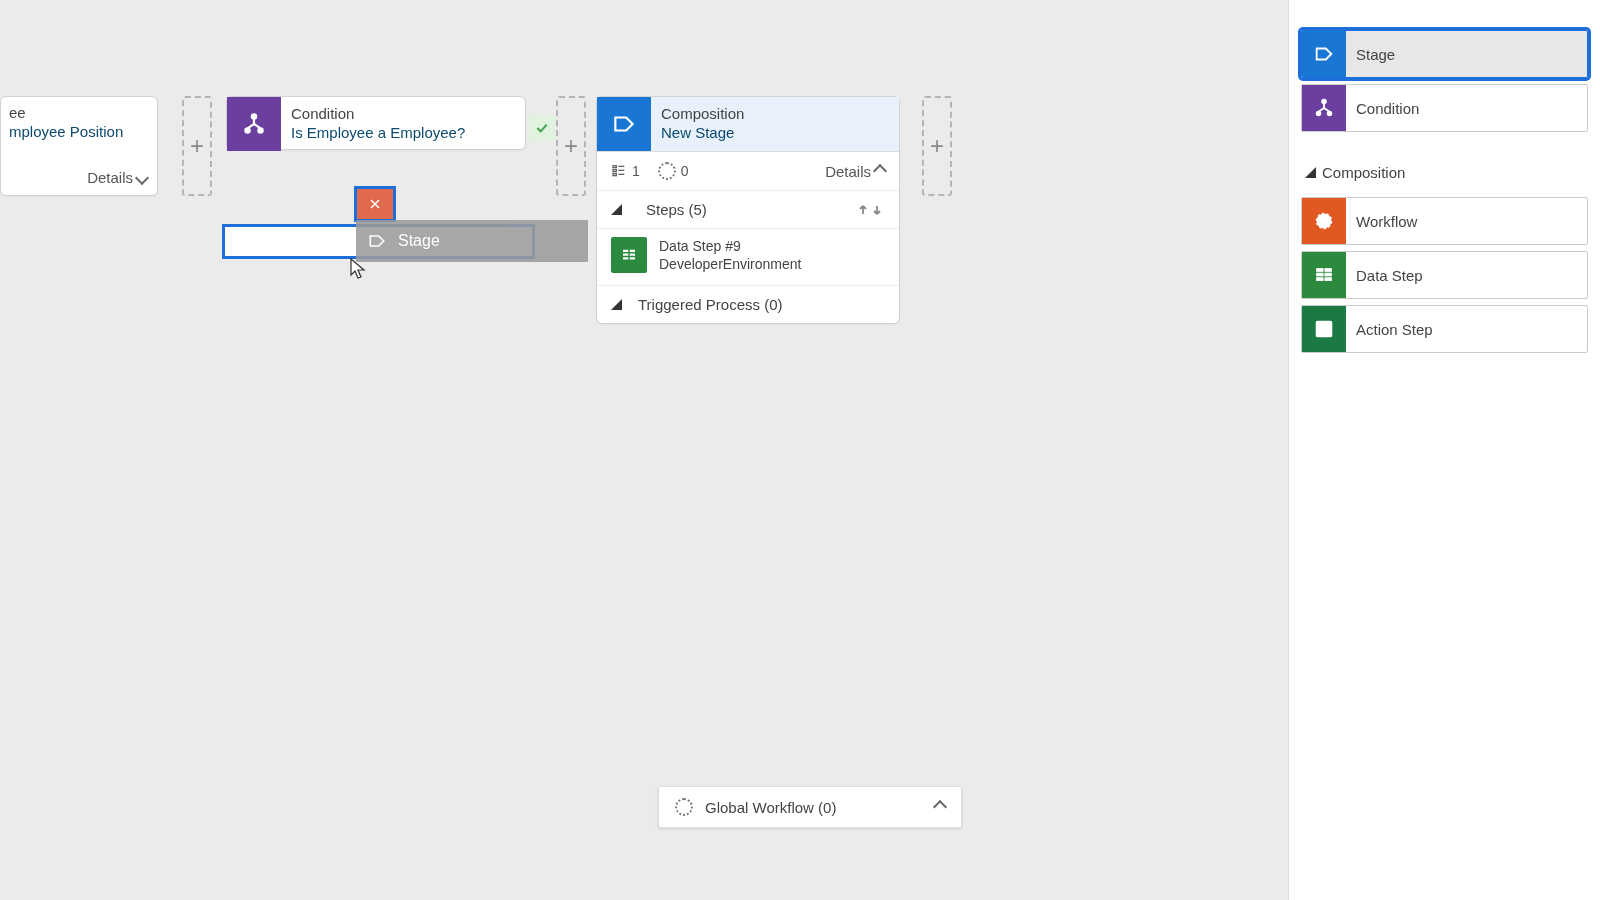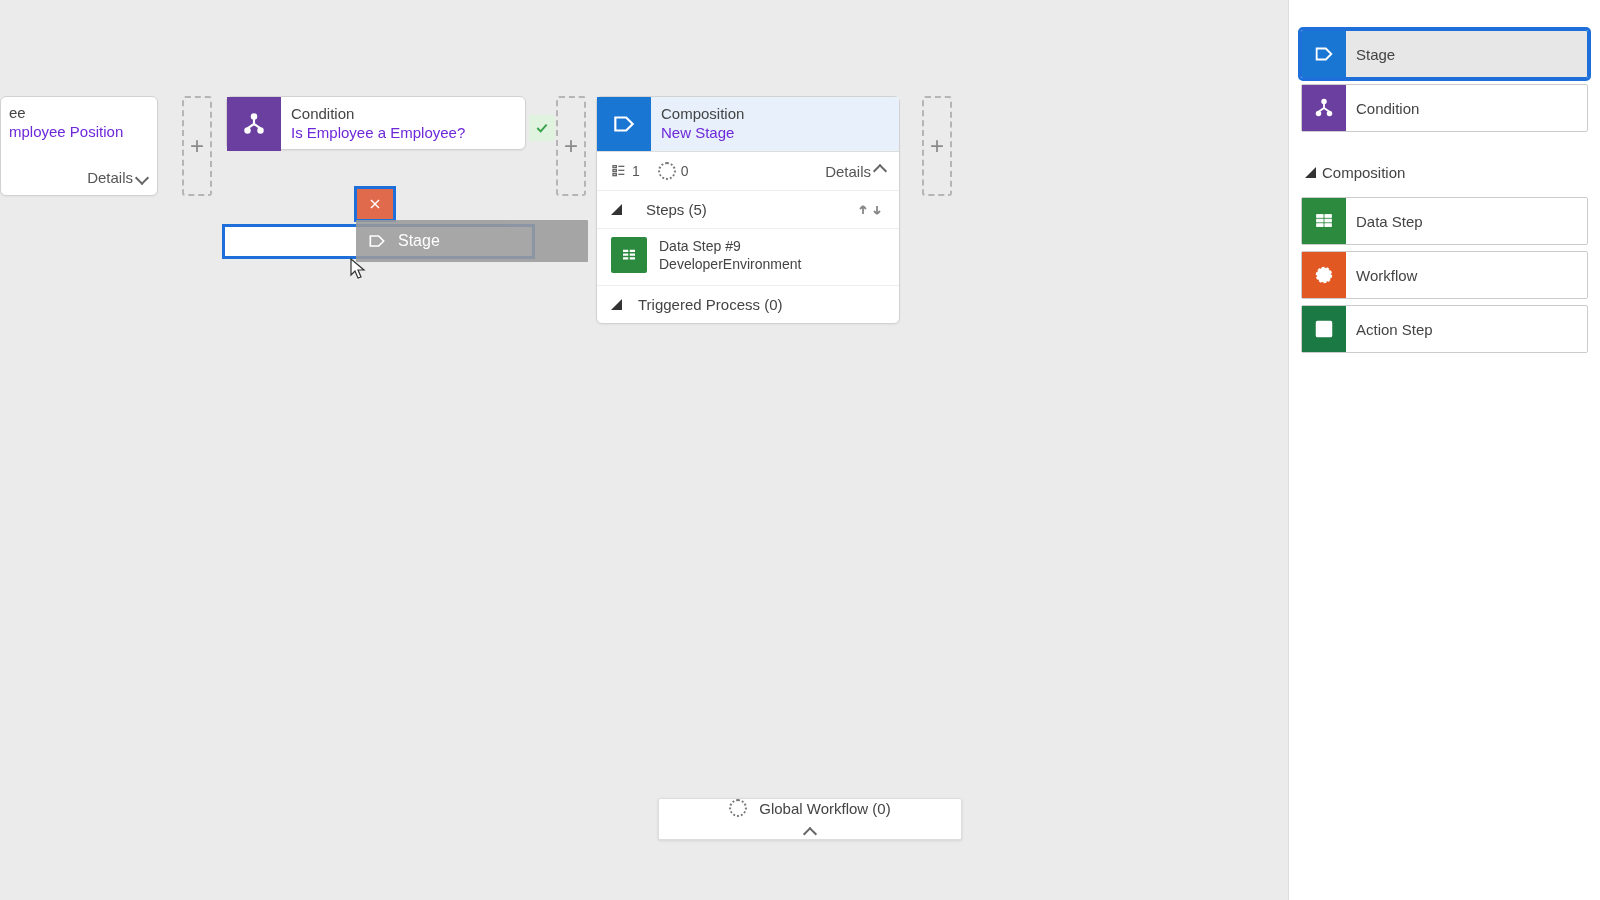--- a/index.html
+++ b/index.html
@@ -38,21 +38,21 @@
 
 .canvas { position: absolute; top: 56px; left: 0; right: 312px; bottom: 0; }
 
 
 .node { position: absolute; background: #fff; border: 1px solid #d2d2d2; border-radius: 6px; box-shadow: 0 1px 2px rgba(0,0,0,0.05); }
 .node-header { display: flex; align-items: flex-start; padding: 0; }
 .node-icon-block { width: 54px; height: 54px; display:flex; align-items:center; justify-content:center; flex-shrink: 0; }
 .node-icon-block svg { width: 26px; height: 26px; fill: #fff; }
 .node-titles { padding: 7px 10px 4px; flex: 1; }
 .node-title { font-size: 15px; color: #444; line-height: 1.3; }
-.node-sub { font-size: 15px; color: #6d28d9; }
+.node-sub { font-size: 15px; color: #0c4a6e; }
 .details-link { font-size: 15px; color: #555; cursor: pointer; display: inline-flex; align-items: center; gap: 4px; }
 
 
 .node-partial { left: 0; top: 40px; width: 158px; height: 100px; }
 .node-partial .node-titles { padding: 6px 8px; }
 .node-partial .details-row { position: absolute; bottom: 8px; right: 10px; }
 
 
 .drop-slot { position: absolute; width: 30px; height: 100px; border: 2px dashed #b5b5b5; border-radius: 3px; display:flex; align-items:center; justify-content:center; }
 .drop-slot .plus { font-size: 24px; color: #8a8a8a; }
@@ -82,21 +82,21 @@
 .drop-zone { position: absolute; left: 222px; top: 168px; width: 313px; height: 35px; border: 3px solid #1e6fd9; background: #fff; display:flex; align-items:center; justify-content:center; }
 .delete-marker { position: absolute; left: 354px; top: 130px; width: 42px; height: 36px; background: #e06a4c; border: 3px solid #1e6fd9; display:flex; align-items:center; justify-content:center; }
 .delete-marker svg { width:16px; height:16px; stroke:#fff; stroke-width:2.2; fill:none; }
 
 .ghost-chip { position:absolute; left:356px; top:164px; width: 232px; height: 42px; background: #9b9b9b; opacity: 0.88; display:flex; align-items:center; color:#fff; font-size:16px; border-radius:1px; }
 .ghost-chip .gicon { width:42px; height:42px; display:flex; align-items:center; justify-content:center; }
 .ghost-chip .gicon svg { width:20px; height:20px; fill:#fff; }
 .cursor-arrow { position:absolute; left:349px; top:201px; width:18px; height:24px; }
 
 
-.global-bar { position:absolute; bottom: 60px; right: 326px; width: 304px; height: 42px; background:#fff; border:1px solid #ddd; border-radius:2px; display:flex; align-items:center; justify-content:space-between; padding: 0 16px; box-shadow: 0 1px 3px rgba(0,0,0,0.1); flex-direction: column; }
+.global-bar { position:absolute; bottom: 72px; right: 326px; width: 304px; height: 42px; background:#fff; border:1px solid #ddd; border-radius:2px; display:flex; align-items:center; justify-content:space-between; padding: 0 16px; box-shadow: 0 1px 3px rgba(0,0,0,0.1); }
 .global-left { display:flex; align-items:center; gap:12px; font-size:15px; color:#444; }
 .dashed-circle { width: 18px; height:18px; border: 2px dotted #777; border-radius: 50%; }
 
 .chev { display:inline-block; width:10px; height:10px; border-style:solid; border-color:#666; }
 .chev-down { border-width: 0 2px 2px 0; transform: rotate(45deg); }
 .chev-up { border-width: 2px 0 0 2px; transform: rotate(45deg); }
 </style>
 </head>
 <body>
 
@@ -145,41 +145,41 @@
           </svg>
       </div>
       <span class="comp-label">Condition</span>
     </div>
   </div>
 
   <div class="panel-section">
     <div class="section-header">
       <span class="triangle triangle-small"></span>
       <span>Composition</span>
+    </div>
+    <div class="comp-item">
+      <div class="comp-icon bg-orange">
+        <svg viewBox="0 0 24 24" fill="none" stroke="#fff" stroke-width="2" stroke-dasharray="3 2">
+            <circle cx="12" cy="12" r="8"></circle>
+          </svg>
+      </div>
+      <span class="comp-label">Workflow</span>
     </div>
     <div class="comp-item">
       <div class="comp-icon bg-green">
         <svg viewBox="0 0 24 24">
             <rect x="4" y="5" width="7" height="3"></rect>
             <rect x="4" y="10" width="7" height="3"></rect>
             <rect x="4" y="15" width="7" height="3"></rect>
             <rect x="13" y="5" width="7" height="3"></rect>
             <rect x="13" y="10" width="7" height="3"></rect>
             <rect x="13" y="15" width="7" height="3"></rect>
           </svg>
       </div>
       <span class="comp-label">Data Step</span>
-    </div>
-    <div class="comp-item">
-      <div class="comp-icon bg-orange">
-        <svg viewBox="0 0 24 24" fill="none" stroke="#fff" stroke-width="2" stroke-dasharray="3 2">
-            <circle cx="12" cy="12" r="8"></circle>
-          </svg>
-      </div>
-      <span class="comp-label">Workflow</span>
     </div>
     <div class="comp-item">
       <div class="comp-icon bg-darkgreen">
         <svg viewBox="0 0 24 24" fill="none" stroke="#fff" stroke-width="2">
             <rect x="4" y="4" width="16" height="16" rx="1"></rect>
             <path d="M10 8 L16 12 L10 16 Z" fill="#fff"></path>
           </svg>
       </div>
       <span class="comp-label">Action Step</span>
     </div>

